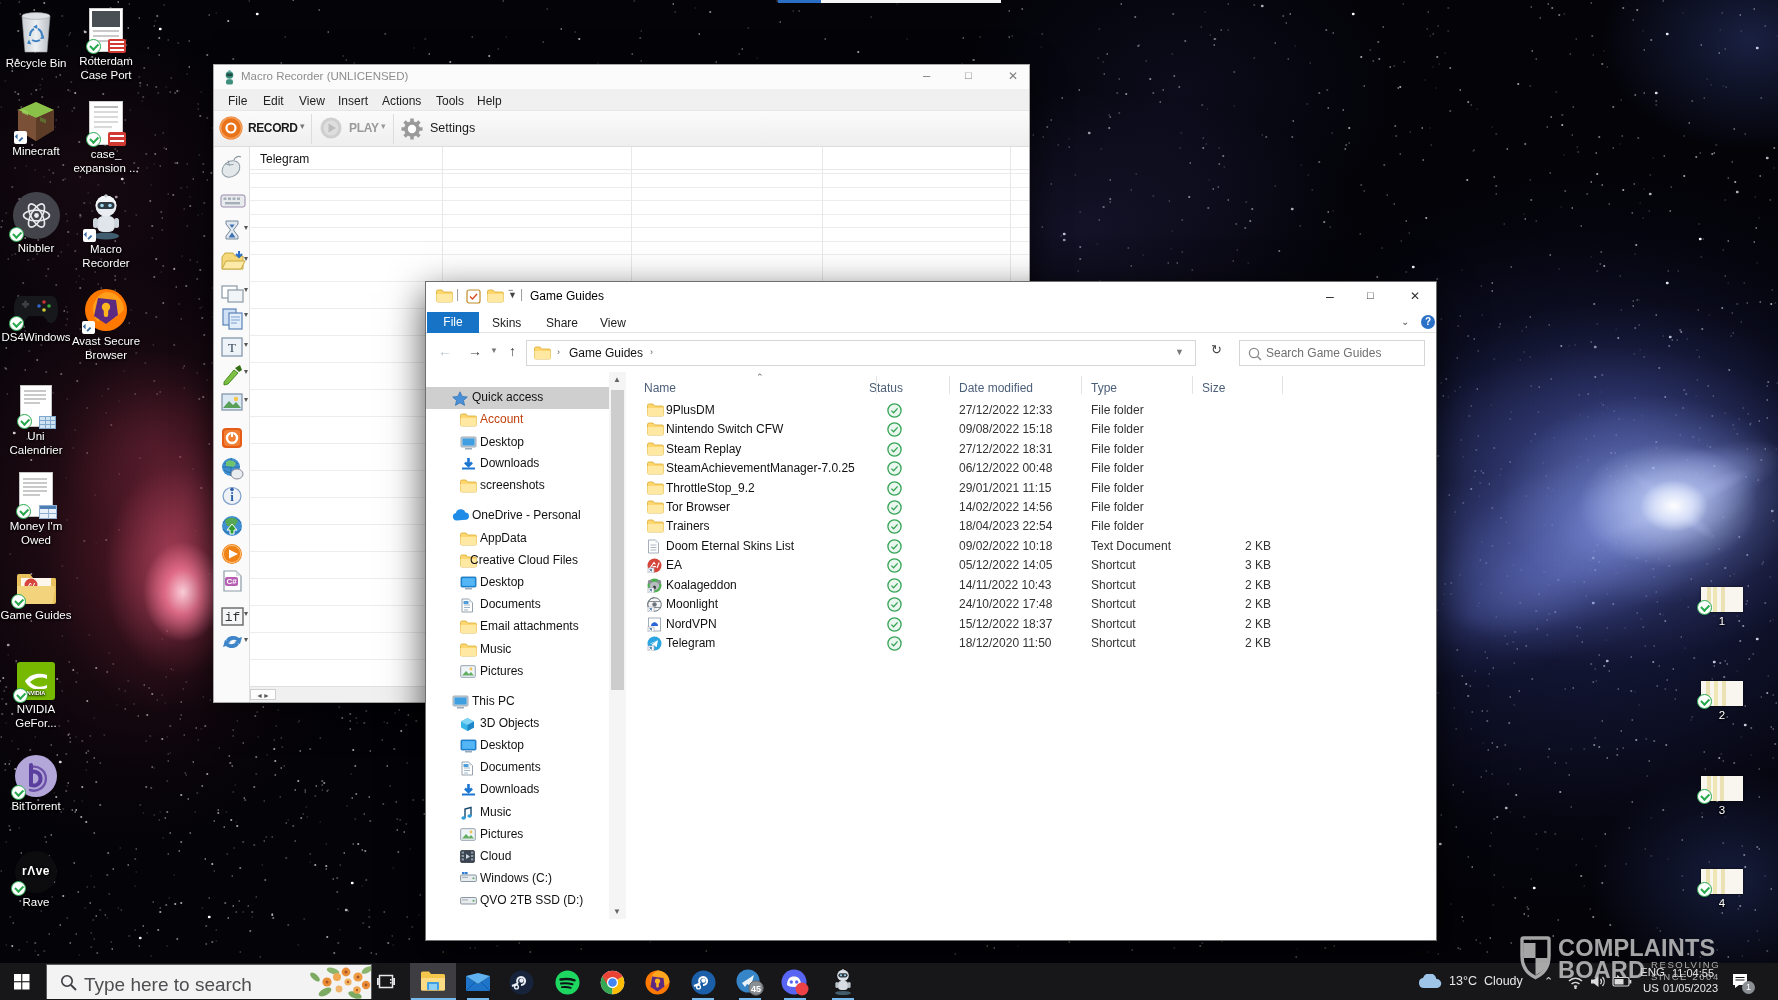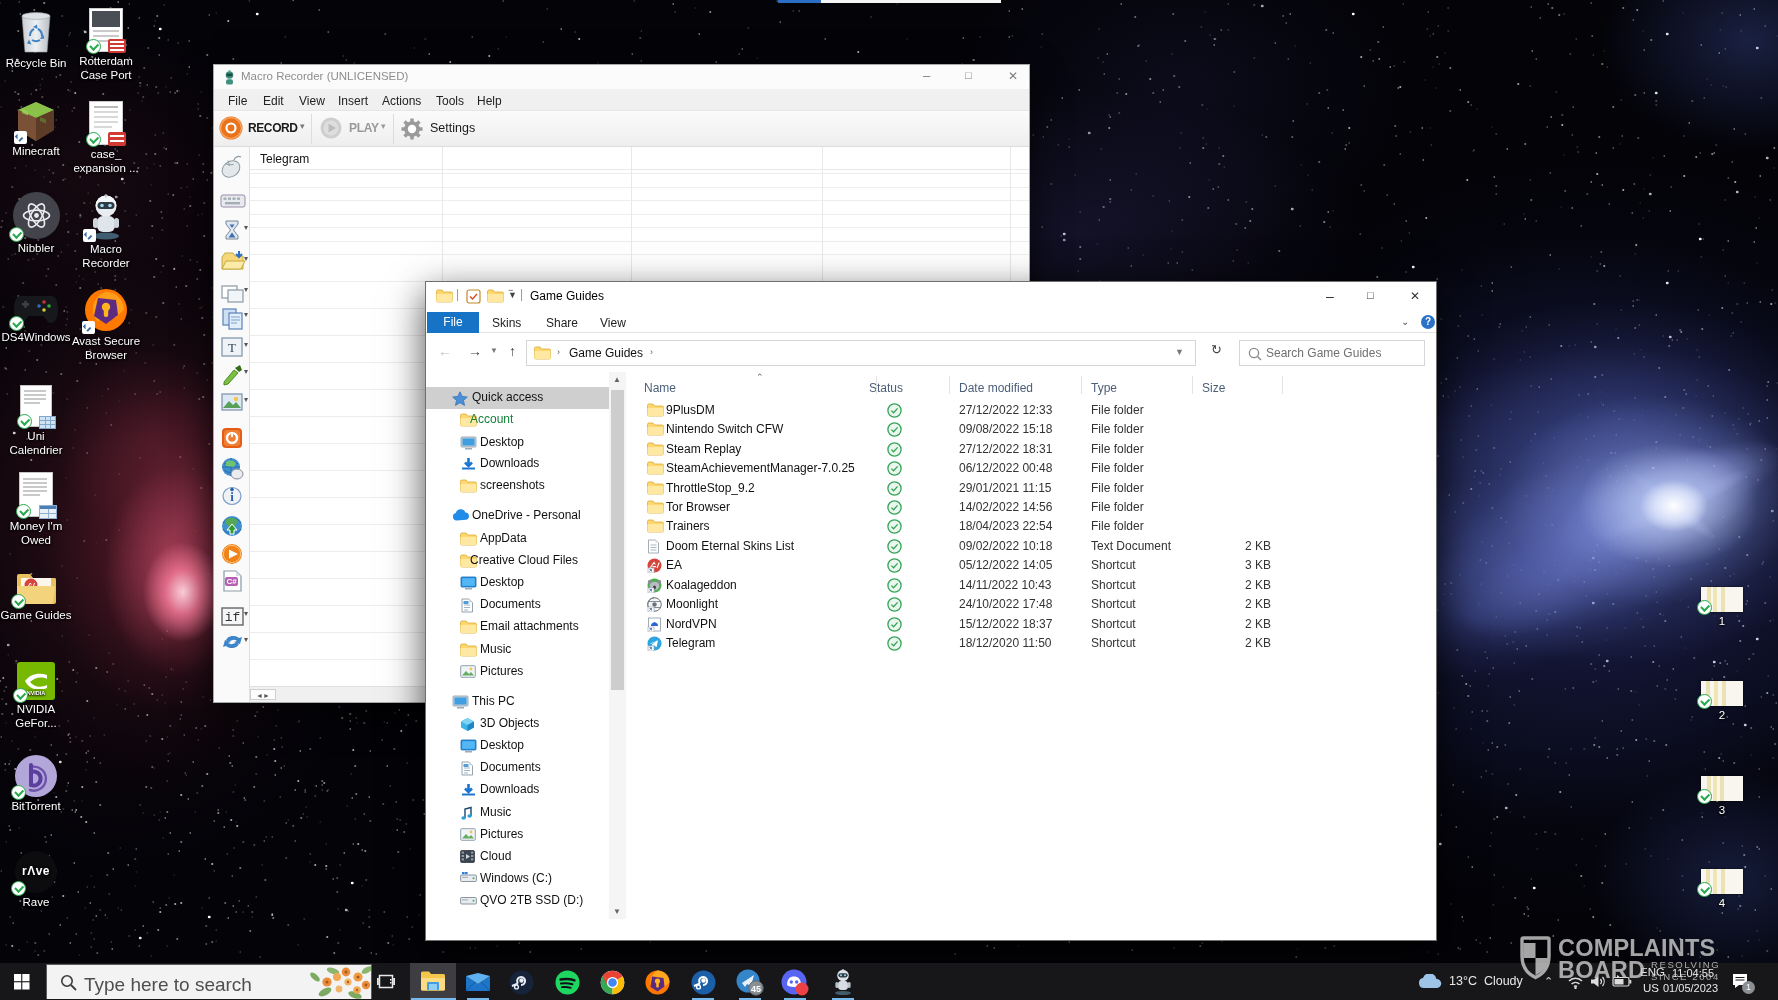--- a/index.html
+++ b/index.html
@@ -596,21 +596,21 @@
  <div class="abs" style="left:0;top:0;width:200px;bottom:0;background:none">
   <div class="abs" style="left:0;top:105px;width:183px;height:22px;background:#cfcfcf"></div>
   <span class="abs" style="left:26px;top:109px"><svg width="16" height="15" viewBox="0 0 16 15">
           <path d="M8 .8 L10.2 5.4 L15.3 6 L11.5 9.4 L12.6 14.4 L8 11.8 L3.4 14.4 L4.5 9.4 L.7 6 L5.8 5.4 Z" fill="#4a90d9" stroke="#2f6db3" stroke-width=".7"></path>
         </svg></span>
   <span class="abs" style="left:46px;top:108px;color:#111">Quick access</span>
   <span class="abs" style="left:34px;top:131px"><svg width="17" height="14" viewBox="0 0 17 14">
           <path d="M.5 2.5 Q.5 1 2 1 L6 1 L7.5 3 L15 3 Q16.5 3 16.5 4.5 L16.5 11.5 Q16.5 13 15 13 L2 13 Q.5 13 .5 11.5 Z" fill="#ffd76e" stroke="#d8ab30" stroke-width=".8"></path>
           <path d="M.5 5 L16.5 5 L16.5 11.5 Q16.5 13 15 13 L2 13 Q.5 13 .5 11.5 Z" fill="#ffe9a2"></path>
         </svg></span>
-  <span class="abs" style="left:44px;top:130px;color:#15803d">Account</span>
+  <span class="abs" style="left:54px;top:130px;color:#c2410c">Account</span>
   <span class="abs" style="left:34px;top:154px"><svg width="17" height="14" viewBox="0 0 17 14">
           <rect x="1" y="1" width="15" height="10" rx="1" fill="#cfd8df" stroke="#8a98a5" stroke-width=".8"></rect>
           <rect x="2.4" y="2.4" width="12.2" height="7.2" fill="#3f9fe0"></rect>
           <rect x="5" y="12" width="7" height="1.5" fill="#9ab"></rect>
         </svg></span>
   <span class="abs" style="left:54px;top:153px;color:#111">Desktop</span>
   <span class="abs" style="left:34px;top:175px"><svg width="17" height="14" viewBox="0 0 17 14">
           <path d="M8.5 1 v7 M5 5.5 l3.5 3.5 3.5-3.5" stroke="#1c76d1" stroke-width="2.6" fill="none"></path>
           <path d="M2 11.5 h13" stroke="#1c76d1" stroke-width="2"></path>
         </svg></span>

